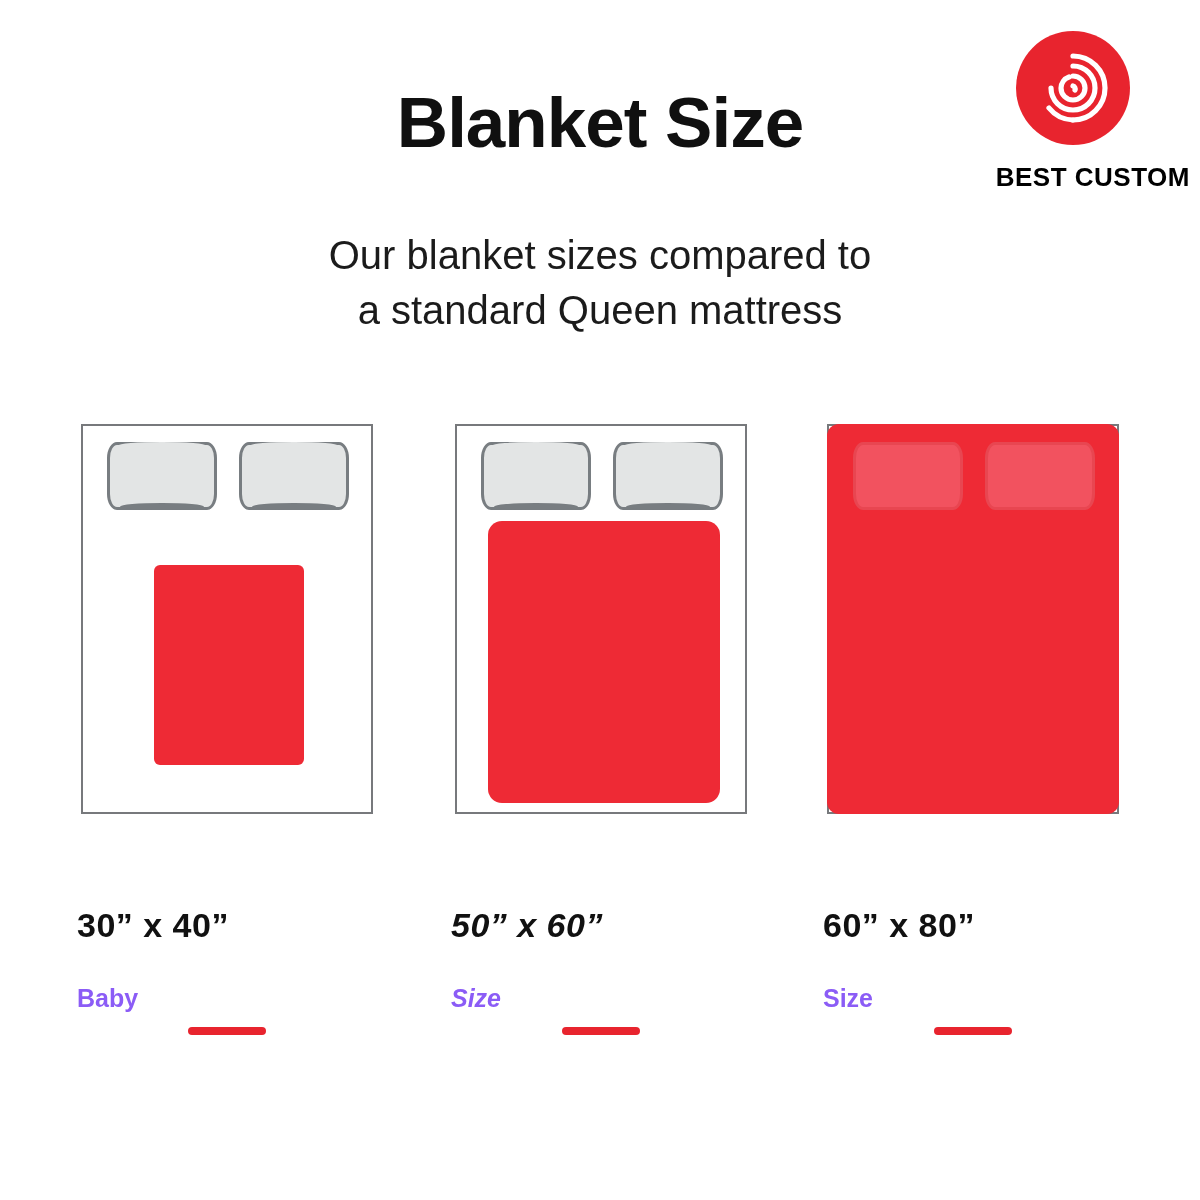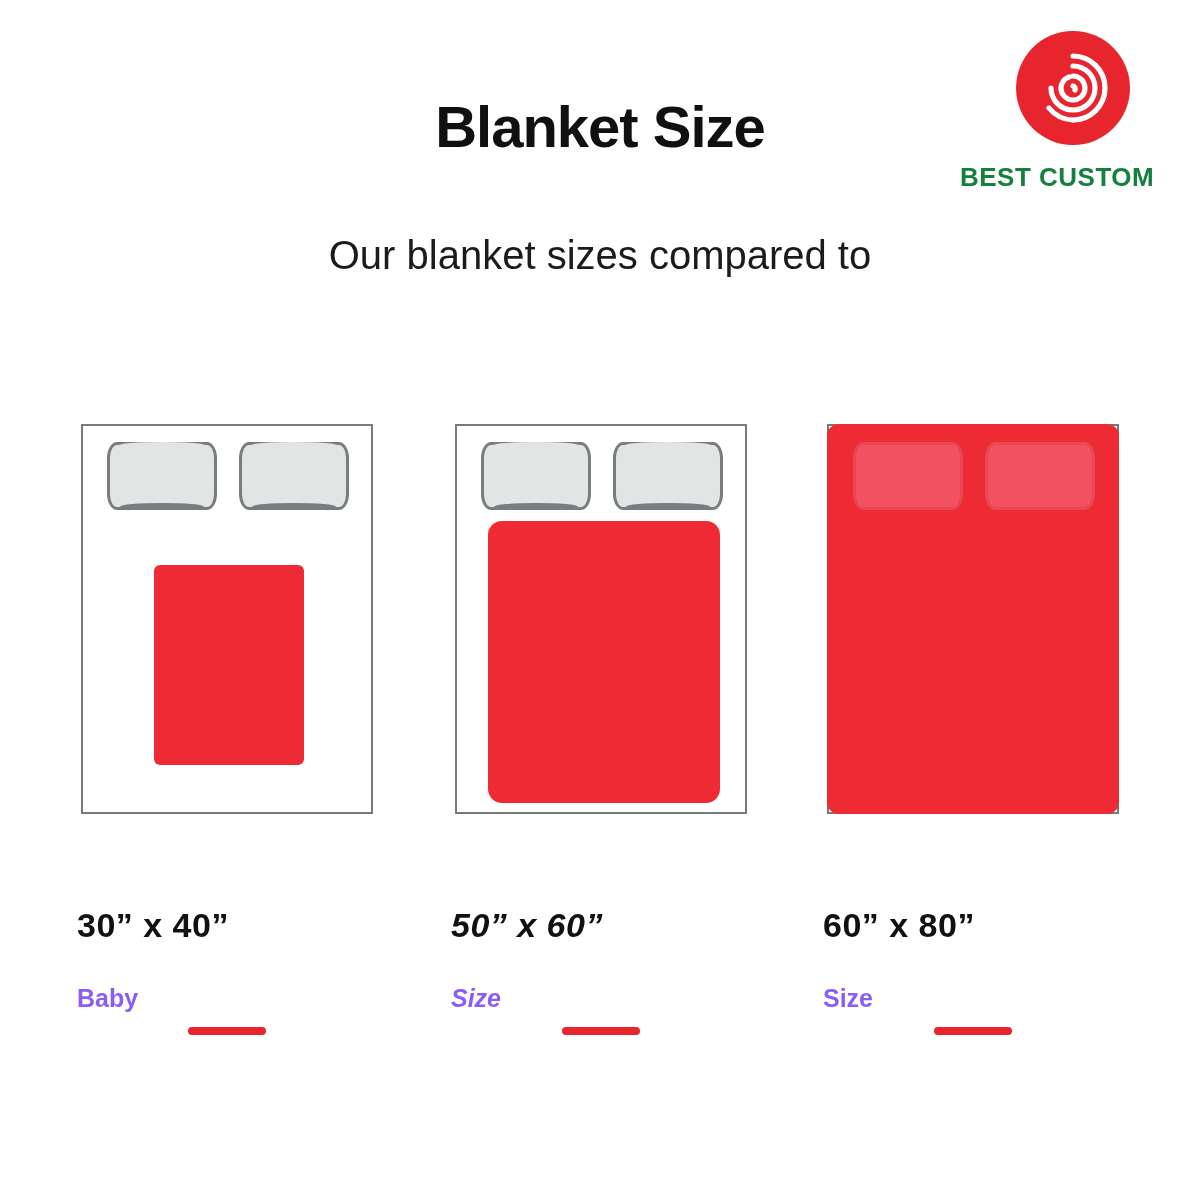--- a/index.html
+++ b/index.html
@@ -31,36 +31,36 @@
     left: 55px;
     top: 4px;
     width: 116px;
     height: 116px;
   }
   .brand-name {
     position: absolute;
     left: 0;
     top: 136px;
     width: 230px;
-    text-align: left;
+    text-align: right;
     font-size: 26px;
     font-weight: bold;
     letter-spacing: 0.5px;
-    color: #15803d;
+    color: #000000;
     font-family: "Liberation Sans", sans-serif;
   }
 
   
   .title {
     position: absolute;
     left: 0;
-    top: 98px;
+    top: 87px;
     width: 1200px;
     text-align: center;
-    font-size: 58px;
+    font-size: 71px;
     line-height: 1;
     font-weight: bold;
     letter-spacing: -1px;
     color: #101010;
   }
   .subtitle {
     position: absolute;
     left: 0;
     top: 228px;
     width: 1200px;
@@ -178,20 +178,21 @@
                    a3 3 0 0 1 2 4"></path>
         </g>
       </svg>
     </div>
     <div class="brand-name">BEST CUSTOM</div>
   </div>
 
   <div class="title">Blanket Size</div>
   <div class="subtitle">
     <span class="sub-line">Our blanket sizes compared to</span>
+    <span class="sub-line">a standard Queen mattress</span>
   </div>
 
   <div class="bed" style="left:81px; top:424px; width:292px; height:390px;">
     <div class="pillow" style="left:24px; top:16px; width:110px; height:68px;"></div>
     <div class="pillow" style="left:156px; top:16px; width:110px; height:68px;"></div>
     <div class="blanket blanket-baby" style="left:71px; top:139px; width:150px; height:200px;"></div>
   </div>
 
   <div class="bed" style="left:455px; top:424px; width:292px; height:390px;">
     <div class="pillow" style="left:24px; top:16px; width:110px; height:68px;"></div>

